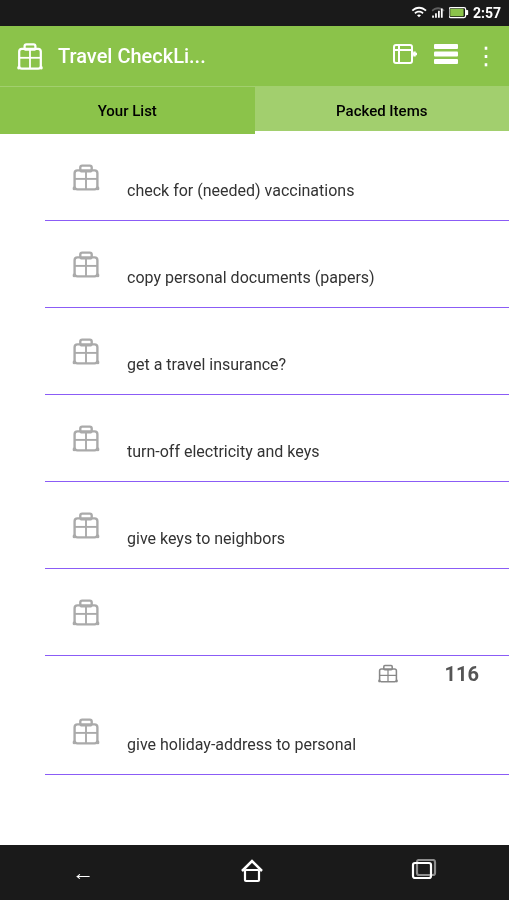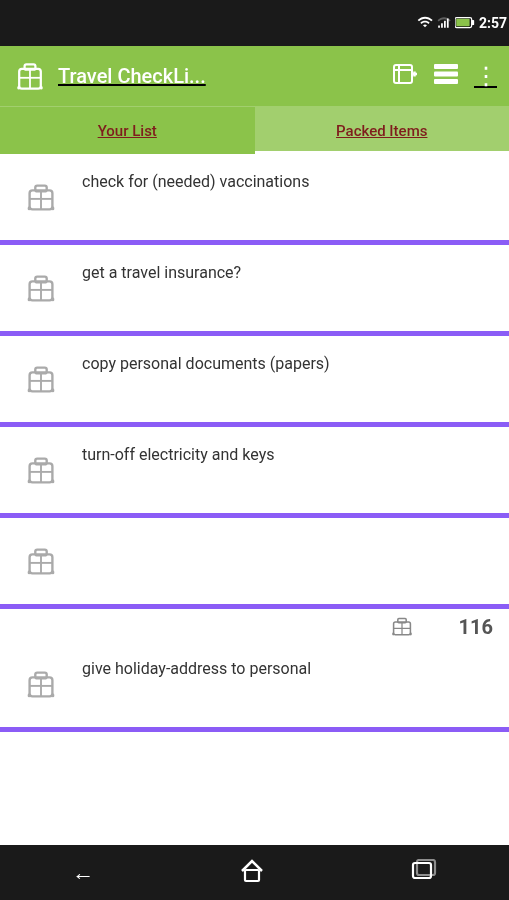--- a/index.html
+++ b/index.html
@@ -9,25 +9,25 @@
       background: #f5f5f5;
       font-family: 'Roboto', Arial, sans-serif;
       overflow: hidden;
       display: flex;
       flex-direction: column;
     }
 
     
     .status-bar {
       background: #1a1a1a;
-      height: 46px;
+      height: 26px;
       display: flex;
       align-items: center;
       justify-content: flex-end;
-      padding: 0 2px;
+      padding: 0 8px;
       gap: 6px;
     }
     .status-bar-icons {
       display: flex;
       align-items: center;
       gap: 4px;
     }
     .status-time {
       color: white;
       font-size: 14px;
@@ -35,21 +35,20 @@
     }
 
     
     .app-header {
       background: #8bc34a;
       height: 60px;
       display: flex;
       align-items: center;
       padding: 0 12px;
       gap: 10px;
-      text-decoration: underline;
     }
     .app-logo {
       width: 36px;
       height: 36px;
       display: flex;
       align-items: center;
       justify-content: center;
     }
     .app-title {
       color: white;
@@ -73,26 +72,25 @@
       background: #8bc34a;
       display: flex;
       height: 48px;
       border-top: 1px solid rgba(255,255,255,0.2);
     }
     .tab {
       flex: 1;
       display: flex;
       align-items: center;
       justify-content: center;
-      color: #7f1d1d;
+      color: #000000;
       font-size: 15px;
       font-weight: 500;
       cursor: pointer;
       position: relative;
-      text-decoration: underline;
     }
     .tab.active {
       background: rgba(255,255,255,0.2);
     }
     .tab.active::after {
       content: '';
       position: absolute;
       bottom: 0;
       left: 0;
       right: 0;
@@ -101,25 +99,26 @@
     }
 
     
     .checklist {
       flex: 1;
       overflow-y: auto;
       background: white;
     }
     .checklist-item {
       display: flex;
-      align-items: flex-start;
+      align-items: flex-end;
       padding: 18px 16px;
-      border-bottom: 5px solid #8b5cf6;
+      border-bottom: 1px solid #8b5cf6;
       cursor: pointer;
       min-height: 80px;
+      margin-left: 45px;
     }
     .item-icon {
       width: 50px;
       height: 50px;
       display: flex;
       align-items: center;
       justify-content: center;
       margin-right: 16px;
       flex-shrink: 0;
     }
@@ -243,67 +242,80 @@
     <div class="item-icon">
       <svg class="luggage-svg" viewBox="0 0 40 40" fill="none" xmlns="http://www.w3.org/2000/svg">
         <rect x="8" y="13" width="24" height="20" rx="3" fill="none" stroke="#aaa" stroke-width="2.5"></rect>
         <rect x="14" y="8" width="12" height="6" rx="2" fill="none" stroke="#aaa" stroke-width="2.5"></rect>
         <line x1="20" y1="13" x2="20" y2="33" stroke="#aaa" stroke-width="2"></line>
         <line x1="8" y1="22" x2="32" y2="22" stroke="#aaa" stroke-width="2"></line>
         <rect x="6" y="30" width="3" height="4" rx="1.5" fill="#aaa"></rect>
         <rect x="31" y="30" width="3" height="4" rx="1.5" fill="#aaa"></rect>
       </svg>
     </div>
+    <span class="item-text">copy personal documents (papers)</span>
+  </div>
+
+  <div class="checklist-item">
+    <div class="item-icon">
+      <svg class="luggage-svg" viewBox="0 0 40 40" fill="none" xmlns="http://www.w3.org/2000/svg">
+        <rect x="8" y="13" width="24" height="20" rx="3" fill="none" stroke="#aaa" stroke-width="2.5"></rect>
+        <rect x="14" y="8" width="12" height="6" rx="2" fill="none" stroke="#aaa" stroke-width="2.5"></rect>
+        <line x1="20" y1="13" x2="20" y2="33" stroke="#aaa" stroke-width="2"></line>
+        <line x1="8" y1="22" x2="32" y2="22" stroke="#aaa" stroke-width="2"></line>
+        <rect x="6" y="30" width="3" height="4" rx="1.5" fill="#aaa"></rect>
+        <rect x="31" y="30" width="3" height="4" rx="1.5" fill="#aaa"></rect>
+      </svg>
+    </div>
     <span class="item-text">get a travel insurance?</span>
   </div>
 
   <div class="checklist-item">
     <div class="item-icon">
       <svg class="luggage-svg" viewBox="0 0 40 40" fill="none" xmlns="http://www.w3.org/2000/svg">
         <rect x="8" y="13" width="24" height="20" rx="3" fill="none" stroke="#aaa" stroke-width="2.5"></rect>
         <rect x="14" y="8" width="12" height="6" rx="2" fill="none" stroke="#aaa" stroke-width="2.5"></rect>
         <line x1="20" y1="13" x2="20" y2="33" stroke="#aaa" stroke-width="2"></line>
         <line x1="8" y1="22" x2="32" y2="22" stroke="#aaa" stroke-width="2"></line>
         <rect x="6" y="30" width="3" height="4" rx="1.5" fill="#aaa"></rect>
         <rect x="31" y="30" width="3" height="4" rx="1.5" fill="#aaa"></rect>
       </svg>
     </div>
-    <span class="item-text">copy personal documents (papers)</span>
-  </div>
-
-  <div class="checklist-item">
-    <div class="item-icon">
-      <svg class="luggage-svg" viewBox="0 0 40 40" fill="none" xmlns="http://www.w3.org/2000/svg">
-        <rect x="8" y="13" width="24" height="20" rx="3" fill="none" stroke="#aaa" stroke-width="2.5"></rect>
-        <rect x="14" y="8" width="12" height="6" rx="2" fill="none" stroke="#aaa" stroke-width="2.5"></rect>
-        <line x1="20" y1="13" x2="20" y2="33" stroke="#aaa" stroke-width="2"></line>
-        <line x1="8" y1="22" x2="32" y2="22" stroke="#aaa" stroke-width="2"></line>
-        <rect x="6" y="30" width="3" height="4" rx="1.5" fill="#aaa"></rect>
-        <rect x="31" y="30" width="3" height="4" rx="1.5" fill="#aaa"></rect>
-      </svg>
-    </div>
     <span class="item-text">turn-off electricity and keys</span>
   </div>
 
 
-
-  <div class="checklist-item">
-    <div class="item-icon">
-      <svg class="luggage-svg" viewBox="0 0 40 40" fill="none" xmlns="http://www.w3.org/2000/svg">
-        <rect x="8" y="13" width="24" height="20" rx="3" fill="none" stroke="#aaa" stroke-width="2.5"></rect>
-        <rect x="14" y="8" width="12" height="6" rx="2" fill="none" stroke="#aaa" stroke-width="2.5"></rect>
-        <line x1="20" y1="13" x2="20" y2="33" stroke="#aaa" stroke-width="2"></line>
-        <line x1="8" y1="22" x2="32" y2="22" stroke="#aaa" stroke-width="2"></line>
-        <rect x="6" y="30" width="3" height="4" rx="1.5" fill="#aaa"></rect>
-        <rect x="31" y="30" width="3" height="4" rx="1.5" fill="#aaa"></rect>
-      </svg>
-    </div>
-  </div>
-
-  <div style="display:flex; justify-content:flex-end; align-items:center; padding: 6px 16px 2px 16px; background:white;gap:35px;">
+  <div class="checklist-item">
+    <div class="item-icon">
+      <svg class="luggage-svg" viewBox="0 0 40 40" fill="none" xmlns="http://www.w3.org/2000/svg">
+        <rect x="8" y="13" width="24" height="20" rx="3" fill="none" stroke="#aaa" stroke-width="2.5"></rect>
+        <rect x="14" y="8" width="12" height="6" rx="2" fill="none" stroke="#aaa" stroke-width="2.5"></rect>
+        <line x1="20" y1="13" x2="20" y2="33" stroke="#aaa" stroke-width="2"></line>
+        <line x1="8" y1="22" x2="32" y2="22" stroke="#aaa" stroke-width="2"></line>
+        <rect x="6" y="30" width="3" height="4" rx="1.5" fill="#aaa"></rect>
+        <rect x="31" y="30" width="3" height="4" rx="1.5" fill="#aaa"></rect>
+      </svg>
+    </div>
+    <span class="item-text">give keys to neighbors</span>
+  </div>
+
+  <div class="checklist-item">
+    <div class="item-icon">
+      <svg class="luggage-svg" viewBox="0 0 40 40" fill="none" xmlns="http://www.w3.org/2000/svg">
+        <rect x="8" y="13" width="24" height="20" rx="3" fill="none" stroke="#aaa" stroke-width="2.5"></rect>
+        <rect x="14" y="8" width="12" height="6" rx="2" fill="none" stroke="#aaa" stroke-width="2.5"></rect>
+        <line x1="20" y1="13" x2="20" y2="33" stroke="#aaa" stroke-width="2"></line>
+        <line x1="8" y1="22" x2="32" y2="22" stroke="#aaa" stroke-width="2"></line>
+        <rect x="6" y="30" width="3" height="4" rx="1.5" fill="#aaa"></rect>
+        <rect x="31" y="30" width="3" height="4" rx="1.5" fill="#aaa"></rect>
+      </svg>
+    </div>
+  </div>
+
+  <div style="display:flex; justify-content:flex-end; align-items:center; padding: 6px 30px 2px 16px; background:white;gap:35px;">
     <svg width="28" height="24" viewBox="0 0 40 34" fill="none" xmlns="http://www.w3.org/2000/svg">
       <rect x="8" y="10" width="24" height="18" rx="2.5" fill="none" stroke="#888" stroke-width="2.2"></rect>
       <rect x="14" y="5" width="12" height="6" rx="1.5" fill="none" stroke="#888" stroke-width="2.2"></rect>
       <line x1="20" y1="10" x2="20" y2="28" stroke="#888" stroke-width="1.8"></line>
       <line x1="8" y1="19" x2="32" y2="19" stroke="#888" stroke-width="1.8"></line>
       <rect x="6" y="25" width="3" height="4" rx="1.5" fill="#888"></rect>
       <rect x="31" y="25" width="3" height="4" rx="1.5" fill="#888"></rect>
     </svg>
     <span style="font-size:20px; font-weight:bold; color:#555; margin-left:8px;">116</span>
   </div>

